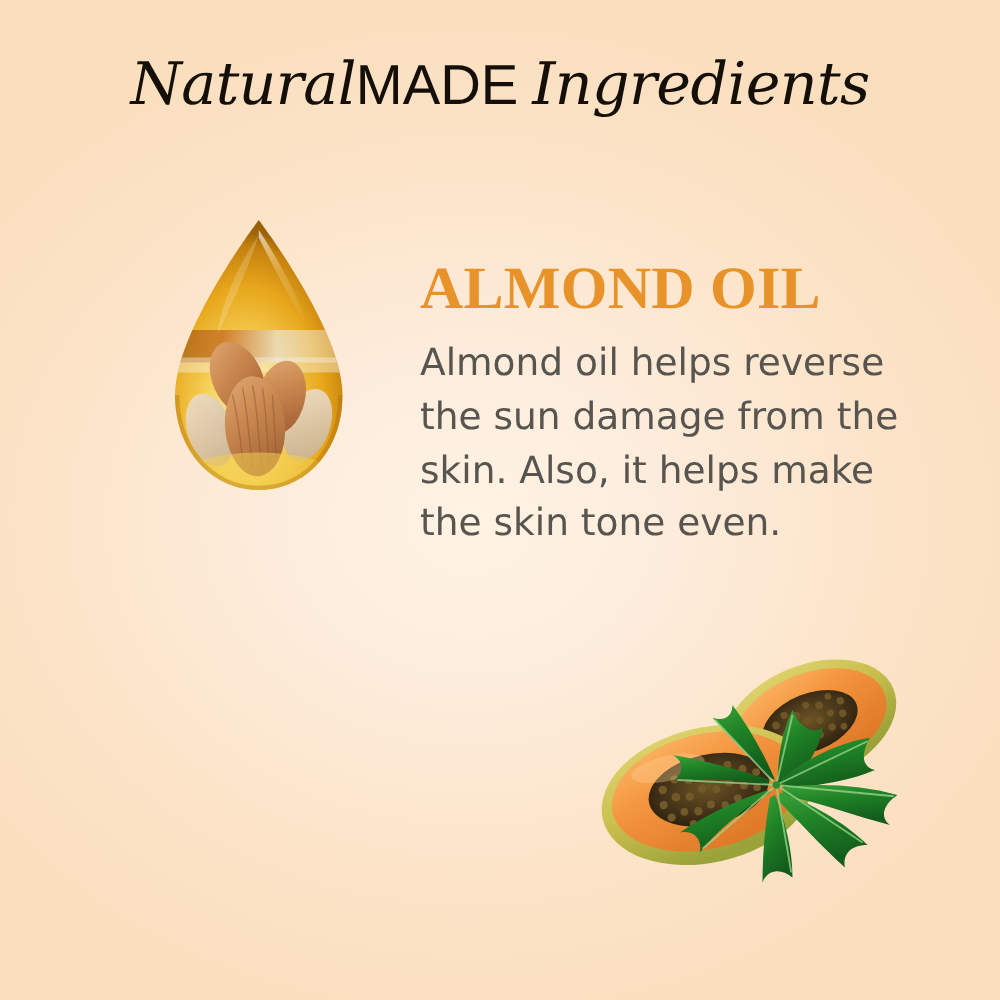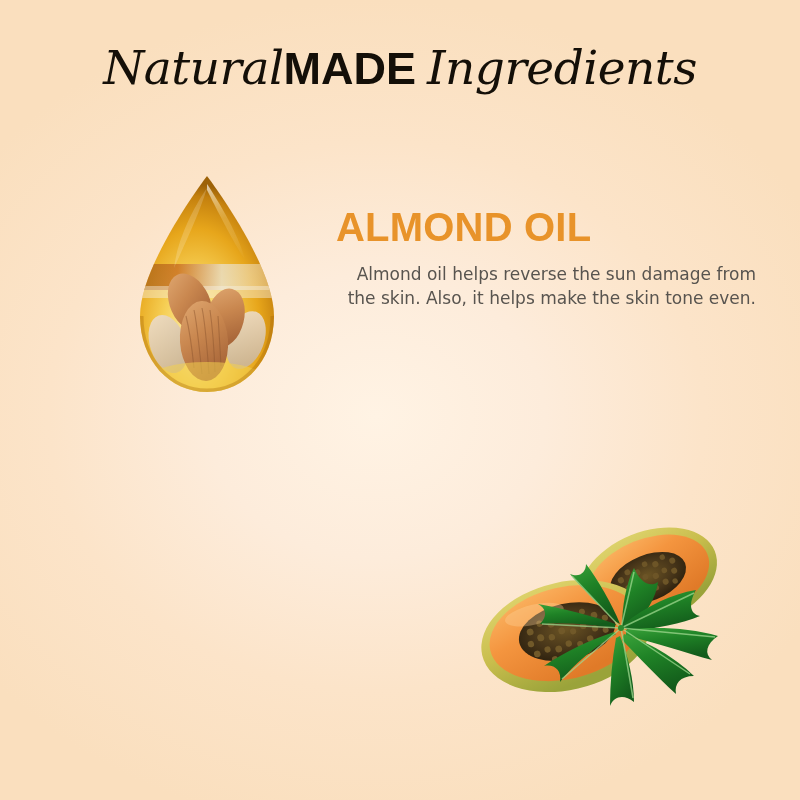--- a/index.html
+++ b/index.html
@@ -39,47 +39,46 @@
   #title .serif-ital {
     font-family: "DejaVu Serif", "Liberation Serif", serif;
     font-style: italic;
     font-weight: 400;
     font-size: 47px;
     letter-spacing: -0.5px;
   }
   #title .sans-up {
     font-family: "Liberation Sans", sans-serif;
     font-style: normal;
-    font-weight: 700;
+    font-weight: 400;
     font-size: 45px;
     letter-spacing: 0px;
   }
   #title .gap { display: inline-block; width: 11px; }
 
   
   .section { position: absolute; }
 
   .heading {
     color: #e8932a;
-    font-family: Liberation Sans, sans-serif;
+    font-family: Liberation Serif, serif;
     font-weight: 700;
-    font-size: 40px;
+    font-size: 48px;
     letter-spacing: 0.2px;
     line-height: 1.05;
     margin: 0 0 14px 0;
     white-space: nowrap;
   }
   .body-text {
     color: #58544f;
     font-family: "DejaVu Sans", "Liberation Sans", sans-serif;
-    font-size: 17px;
+    font-size: 30px;
     line-height: 1.42;
     margin: 0;
     font-weight: 400;
-    text-align: right;
   }
 
   #almond-section { left: 336px; top: 206px; width: 420px; }
   #papaya-section { left: 89px;  top: 504px; width: 400px; }
 
   
   #almond-art {
     position: absolute;
     left: 112px;
     top: 168px;

